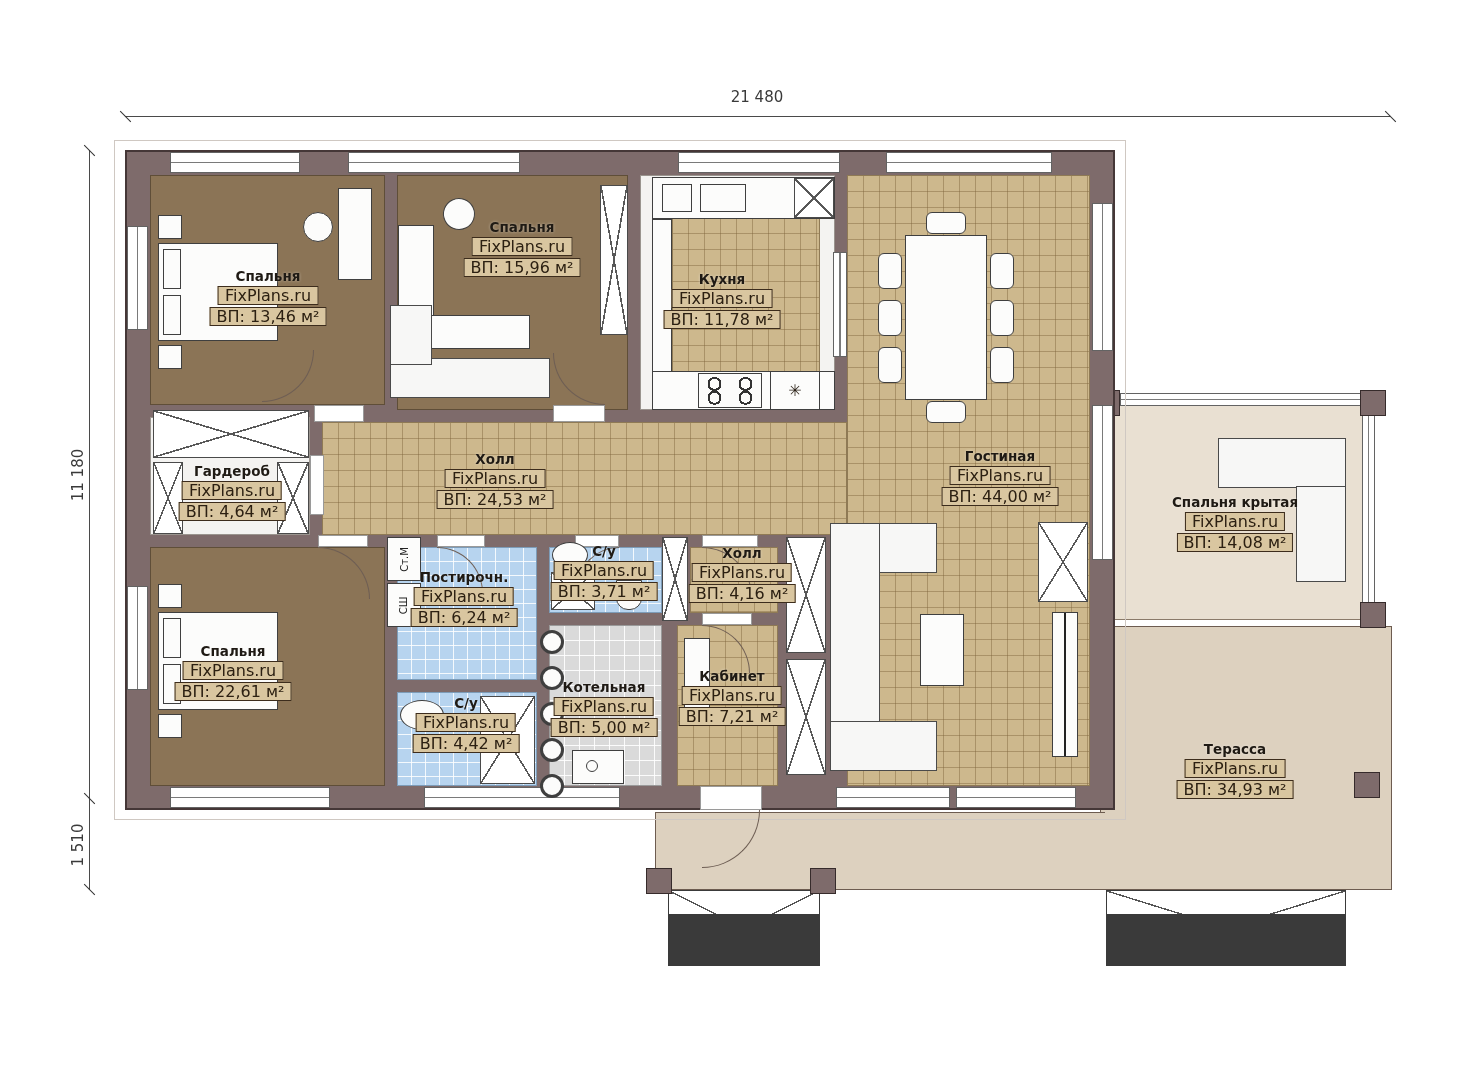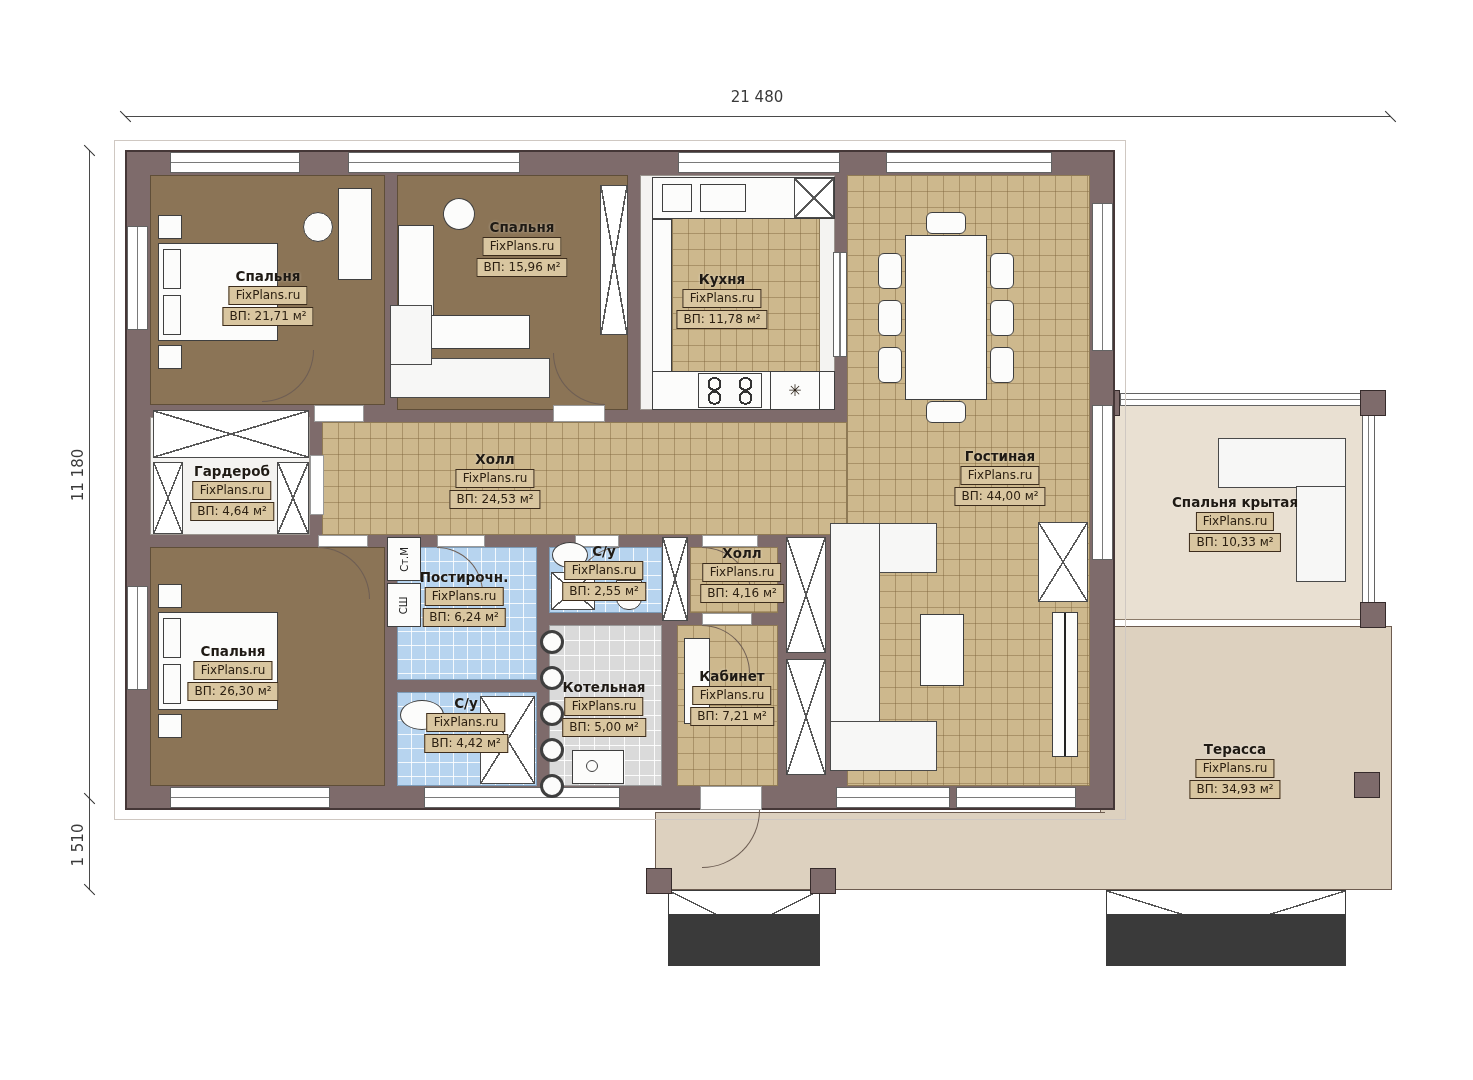--- a/index.html
+++ b/index.html
@@ -50,21 +50,21 @@
                      radial-gradient(circle 8px at 25% 72%,transparent 5px,#333 5px 7px,transparent 7px),
                      radial-gradient(circle 8px at 75% 72%,transparent 5px,#333 5px 7px,transparent 7px);}
   .steps{background:#fff;border:1.6px solid #3a3a3a;
     background-image:linear-gradient(180deg,transparent 0 23px,#3a3a3a 23px 24.5px),
     linear-gradient(to top right,transparent calc(50% - .7px),#555 calc(50% - .7px),#555 calc(50% + .7px),transparent calc(50% + .7px)),
     linear-gradient(to bottom right,transparent calc(50% - .7px),#555 calc(50% - .7px),#555 calc(50% + .7px),transparent calc(50% + .7px));}
   .tv{background-image:linear-gradient(to right,transparent calc(50% - 1px),#222 calc(50% - 1px),#222 calc(50% + 1px),transparent calc(50% + 1px));}
   
   .rlabel{display:flex;flex-direction:column;align-items:center;gap:2px;transform:translate(-50%,-50%);z-index:30;}
   .rname{font-size:13.5px;font-weight:bold;color:#1f1a14;white-space:nowrap;text-shadow:0 0 3px rgba(255,255,255,.45);}
-  .rbox{font-size:12px;color:#2c2012;background:var(--label_box,#d9c6a0);border:1.6px solid #3c2c1c;
+  .rbox{font-size:16px;color:#2c2012;background:var(--label_box,#d9c6a0);border:1.6px solid #3c2c1c;
         padding:0 6px;line-height:17px;white-space:nowrap;}
   .vtext{display:flex;align-items:center;justify-content:center;font-size:10px;color:#222;}
   .vtext span{transform:rotate(-90deg);white-space:nowrap;}
   
   .dim-line-h{border-top:1.4px solid #4a4a4a;}
   .dim-line-v{border-left:1.4px solid #4a4a4a;}
   .tick{width:15px;height:0;border-top:1.6px solid #333;transform:rotate(45deg);transform-origin:center;}
   .dim-text{font-size:15px;color:#3a3a3a;white-space:nowrap;}
   .dim-text.rot{transform:rotate(-90deg);transform-origin:center;}
 </style>
@@ -229,21 +229,21 @@
   <div class="abs furn circle" style="left:586px;top:760px;width:12px;height:12px;"></div>
 
   <div class="abs furn" style="left:684px;top:638px;width:26px;height:86px;"></div>
   <div class="abs xbox" style="left:662px;top:537px;width:26px;height:84px;"></div>
   <div class="abs xbox" style="left:786px;top:537px;width:40px;height:116px;"></div>
   <div class="abs xbox" style="left:786px;top:659px;width:40px;height:116px;"></div>
 
   <div class="abs rlabel" style="left:268px;top:297px;">
     <div class="rname">Спальня</div>
     <div class="rbox">FixPlans.ru</div>
-    <div class="rbox">ВП: 21,71 м²</div>
+    <div class="rbox">ВП: 13,46 м²</div>
   </div>
   <div class="abs rlabel" style="left:522px;top:248px;">
     <div class="rname">Спальня</div>
     <div class="rbox">FixPlans.ru</div>
     <div class="rbox">ВП: 15,96 м²</div>
   </div>
   <div class="abs rlabel" style="left:722px;top:300px;">
     <div class="rname">Кухня</div>
     <div class="rbox">FixPlans.ru</div>
     <div class="rbox">ВП: 11,78 м²</div>
@@ -259,31 +259,31 @@
     <div class="rbox">ВП: 4,64 м²</div>
   </div>
   <div class="abs rlabel" style="left:495px;top:480px;">
     <div class="rname">Холл</div>
     <div class="rbox">FixPlans.ru</div>
     <div class="rbox">ВП: 24,53 м²</div>
   </div>
   <div class="abs rlabel" style="left:233px;top:672px;">
     <div class="rname">Спальня</div>
     <div class="rbox">FixPlans.ru</div>
-    <div class="rbox">ВП: 26,30 м²</div>
+    <div class="rbox">ВП: 22,61 м²</div>
   </div>
   <div class="abs rlabel" style="left:464px;top:598px;">
     <div class="rname">Постирочн.</div>
     <div class="rbox">FixPlans.ru</div>
     <div class="rbox">ВП: 6,24 м²</div>
   </div>
   <div class="abs rlabel" style="left:604px;top:572px;">
     <div class="rname">С/у</div>
     <div class="rbox">FixPlans.ru</div>
-    <div class="rbox">ВП: 2,55 м²</div>
+    <div class="rbox">ВП: 3,71 м²</div>
   </div>
   <div class="abs rlabel" style="left:742px;top:574px;">
     <div class="rname">Холл</div>
     <div class="rbox">FixPlans.ru</div>
     <div class="rbox">ВП: 4,16 м²</div>
   </div>
   <div class="abs rlabel" style="left:466px;top:724px;">
     <div class="rname">С/у</div>
     <div class="rbox">FixPlans.ru</div>
     <div class="rbox">ВП: 4,42 м²</div>
@@ -294,21 +294,21 @@
     <div class="rbox">ВП: 5,00 м²</div>
   </div>
   <div class="abs rlabel" style="left:732px;top:697px;">
     <div class="rname">Кабинет</div>
     <div class="rbox">FixPlans.ru</div>
     <div class="rbox">ВП: 7,21 м²</div>
   </div>
   <div class="abs rlabel" style="left:1235px;top:523px;">
     <div class="rname">Спальня крытая</div>
     <div class="rbox">FixPlans.ru</div>
-    <div class="rbox">ВП: 10,33 м²</div>
+    <div class="rbox">ВП: 14,08 м²</div>
   </div>
   <div class="abs rlabel" style="left:1235px;top:770px;">
     <div class="rname">Терасса</div>
     <div class="rbox">FixPlans.ru</div>
     <div class="rbox">ВП: 34,93 м²</div>
   </div>
 
 </div>
 
 </body></html>

